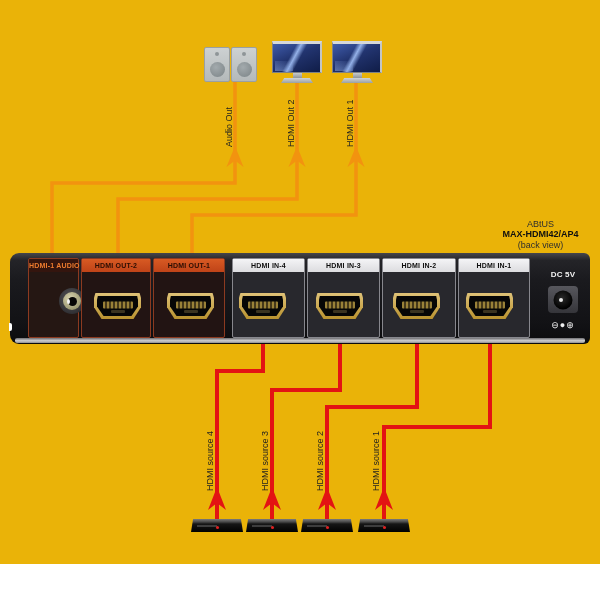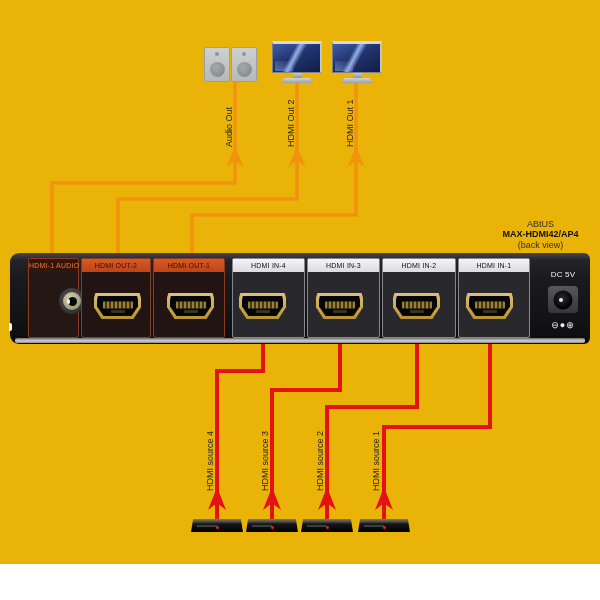--- a/index.html
+++ b/index.html
@@ -64,21 +64,21 @@
   .sec-out1  { left:143px; width:72px; }
   .sec-in    { background:#28282d; border:1px solid #87878d; border-radius:2px; }
   .sec-in4   { left:222px; width:73px; }
   .sec-in3   { left:297px; width:73px; }
   .sec-in2   { left:372px; width:74px; }
   .sec-in1   { left:448px; width:72px; }
   .sec-dc    { left:524px; width:58px; }
 
   .sec-header {
     position:absolute; left:0; right:0; top:0; height:13px; line-height:13px;
-    font-size:7px; font-weight:normal; text-align:center; letter-spacing:0.2px; white-space:nowrap;
+    font-size:7px; font-weight:bold; text-align:center; letter-spacing:0.2px; white-space:nowrap;
   }
   .hdr-audio { color:#ef7c2e; background:rgba(70,20,8,0.45); }
   .hdr-out   { color:#2a0d02; background:linear-gradient(180deg,#d85a23,#bf4318); }
   .hdr-in    { color:#0d0d0d; background:linear-gradient(180deg,#f4f4f6,#dcdcdf); }
   .hdr-dc    { color:#f2f2f2; background:transparent; font-size:8px; top:10px; }
 
   
   .hdmi-port { position:absolute; top:40px; width:47px; height:26px;
     background:linear-gradient(180deg,#dfc277,#b9922f);
     clip-path:polygon(3% 0, 97% 0, 100% 18%, 100% 55%, 84% 100%, 16% 100%, 0 55%, 0 18%); }

